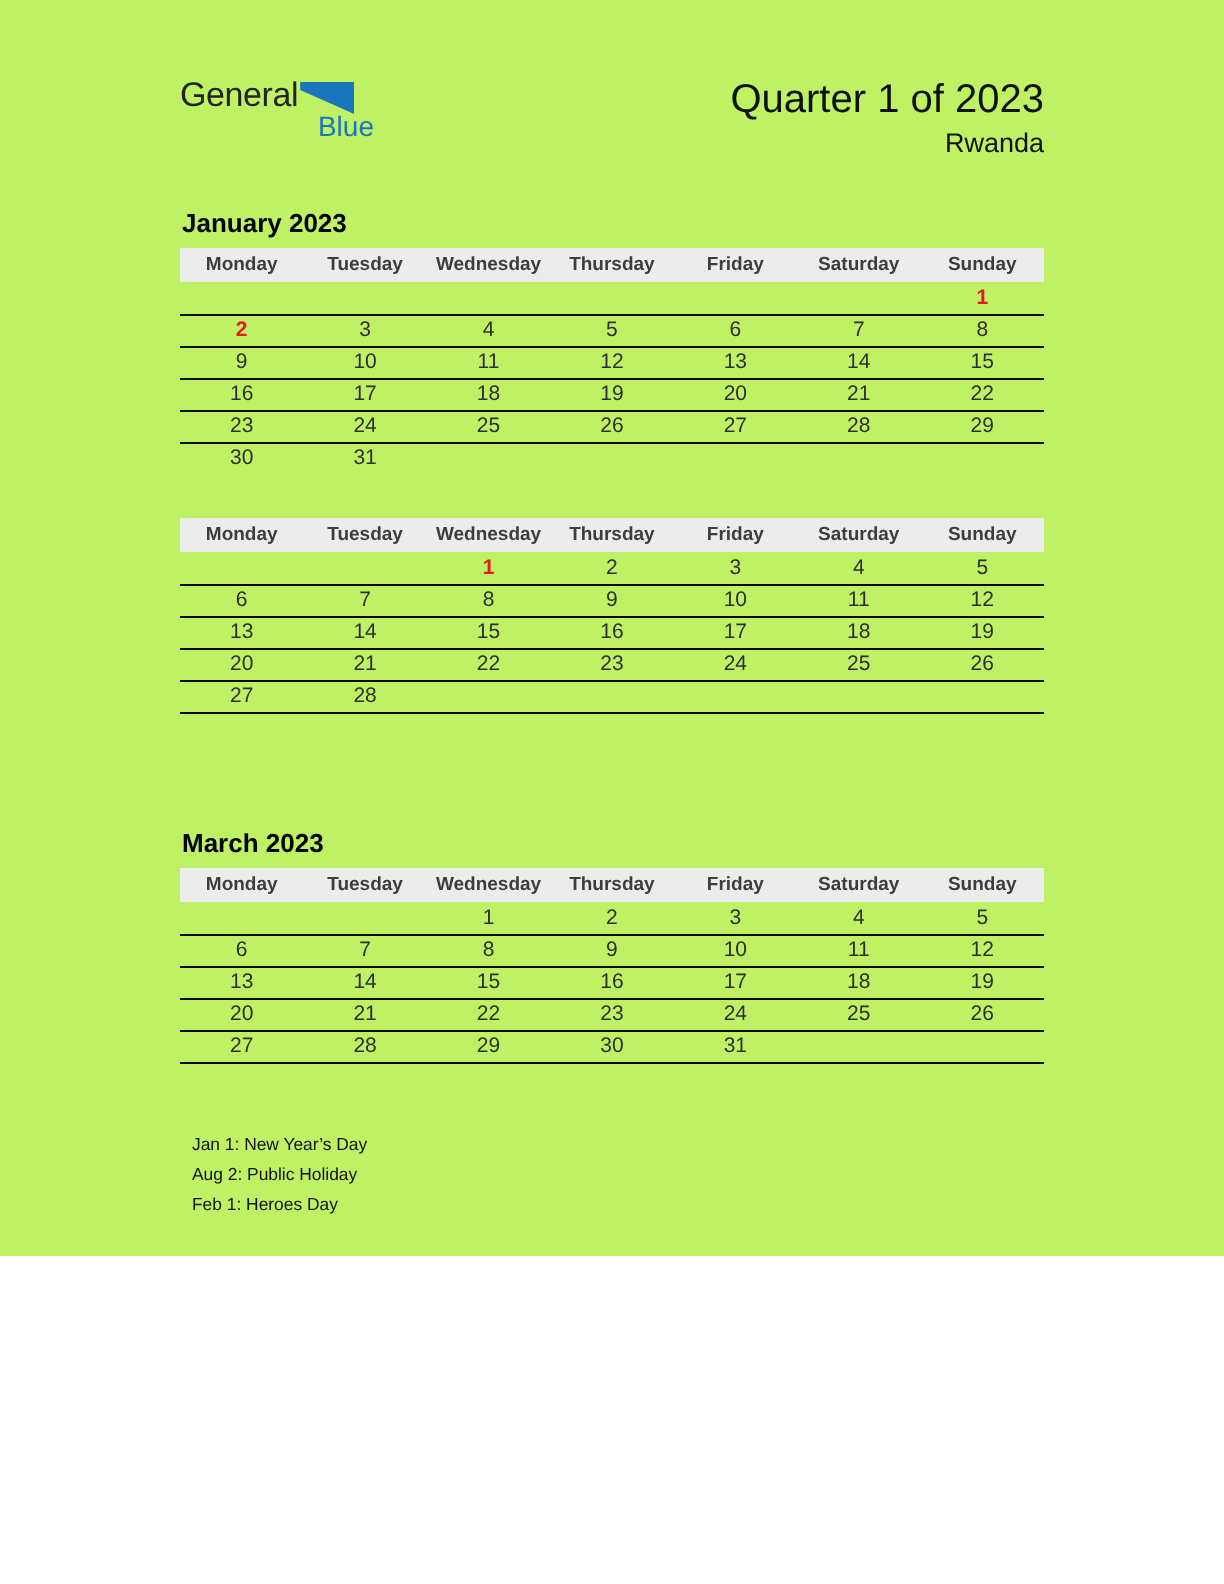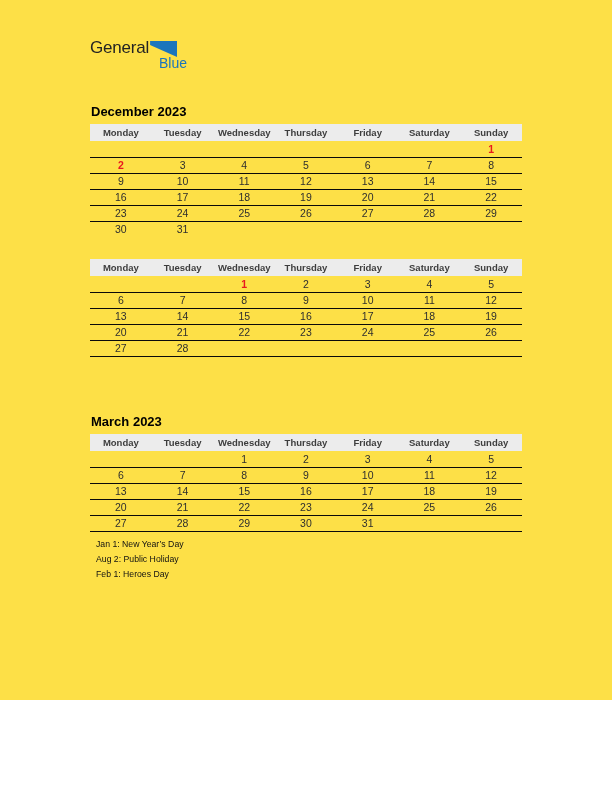--- a/index.html
+++ b/index.html
@@ -8,21 +8,21 @@
     --band: #ececec;
   }
   * { box-sizing: border-box; }
   html, body { margin: 0; padding: 0; }
   body {
     width: 612px; height: 792px;
     background: #ffffff;
     font-family: "Liberation Sans", sans-serif;
     color: #1a1a1a;
   }
-  .page { position: relative; width: 612px; height: 700px; overflow: hidden; background: #fde047; }
+  .page { position: relative; width: 612px; height: 628px; overflow: hidden; background: #bef264; }
 
   
   .header {
     position: absolute; left: 90px; top: 38px; width: 432px;
     display: flex; justify-content: space-between; align-items: flex-start;
   }
   .logo { width: 100px; }
   .logo-row1 { display: flex; align-items: flex-start; }
   .logo-general { font-size: 17px; line-height: 20px; color: #232323; letter-spacing: -0.2px; }
   .logo-tri {
@@ -47,41 +47,45 @@
   }
   table.cal tbody td {
     height: 16px; padding: 0; text-align: center;
     font-size: 10.5px; color: #2e2e2e;
     border-bottom: 1.5px solid #0a0a0a;
   }
   .month.no-last-border tbody tr:last-child td { border-bottom: none; }
   table.cal tbody td.red { color: var(--red); font-weight: bold; }
 
   
-  .footer { position: absolute; left: 96px; top: 537px; }
+  .footer { position: absolute; left: 96px; top: 565px; }
   .holiday-line { font-size: 8.7px; line-height: 15px; color: #111; }
 </style>
 </head>
 <body>
 
 <div class="page">
 
   <header class="header">
     <div class="logo">
       <div class="logo-row1">
         <span class="logo-general">General</span>
         <span class="logo-tri"></span>
       </div>
       <div class="logo-blue">Blue</div>
     </div>
+    <div class="title-block">
+      <div class="title">Quarter 1 of 2023</div>
+      <div class="subtitle">Rwanda</div>
+    </div>
   </header>
 
   <main class="months">
     <section class="month no-last-border">
-      <h2 class="month-title">December 2023</h2>
+      <h2 class="month-title">January 2023</h2>
       <table class="cal">
         <thead>
             <tr>
               <th>Monday</th>
               <th>Tuesday</th>
               <th>Wednesday</th>
               <th>Thursday</th>
               <th>Friday</th>
               <th>Saturday</th>
               <th>Sunday</th>

